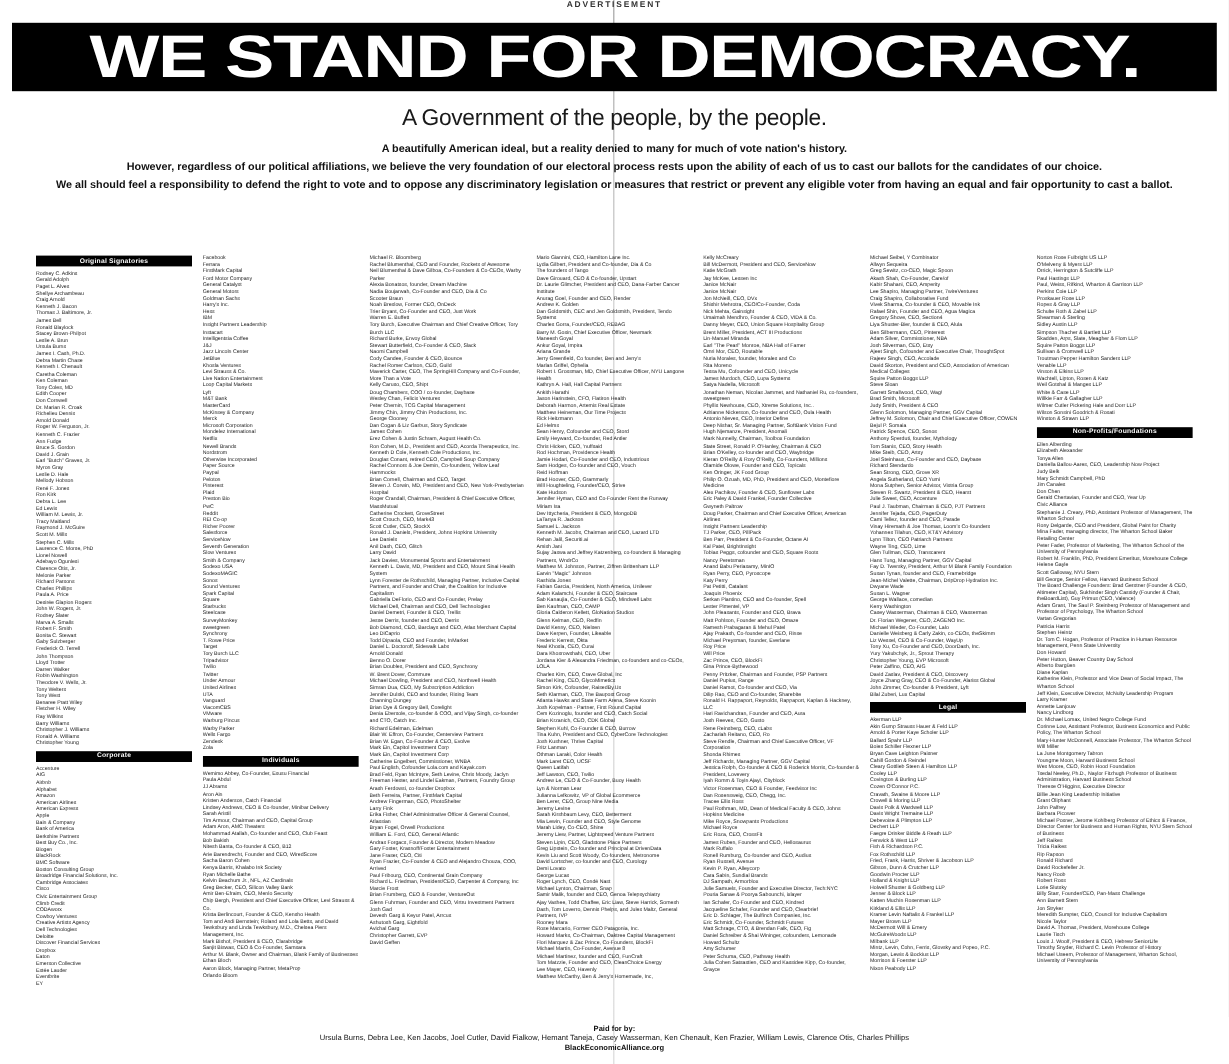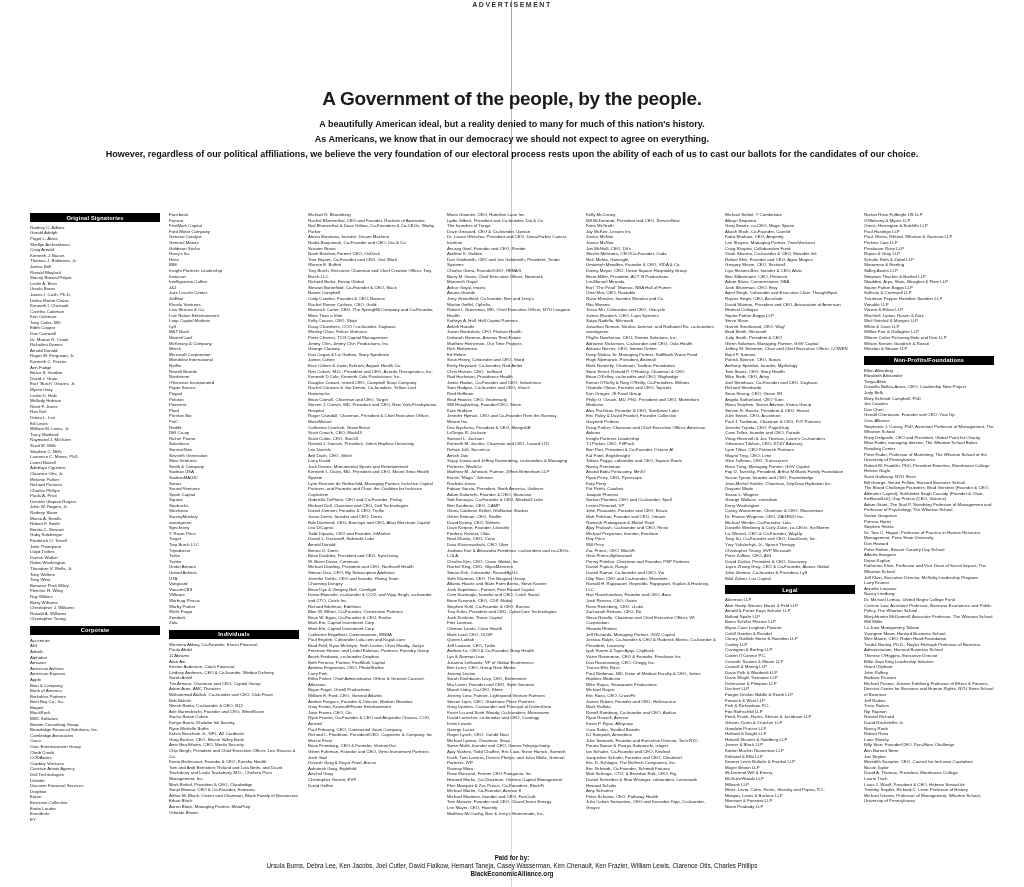--- a/index.html
+++ b/index.html
@@ -7,21 +7,21 @@
         font-family:"Liberation Sans",sans-serif;color:#1a1a1a;overflow:hidden;}
   .fold{position:absolute;left:511px;top:0;width:1px;height:887px;
         background:linear-gradient(#555, #aaa 30%, #bbb);opacity:.55;pointer-events:none;}
   .adv{position:absolute;top:1px;left:0;right:0;text-align:center;font-size:7px;
        letter-spacing:1.5px;color:#333;font-weight:bold;}
   .banner{position:absolute;top:19px;left:10px;right:10px;height:57px;background:#000;
           display:flex;align-items:center;justify-content:center;overflow:hidden;}
   .banner span{display:inline-block;white-space:nowrap;color:#fff;font-weight:bold;
           font-size:49px;letter-spacing:-1px;transform:scale(1.26,1.02);}
   .headline{position:absolute;top:88px;left:0;right:0;text-align:center;
-          font-size:19px;font-weight:bold;letter-spacing:-0.3px;}
+          font-size:19px;font-weight:normal;letter-spacing:-0.3px;}
   .paras{position:absolute;top:117px;left:28px;right:28px;text-align:center;}
   .para{font-size:9px;font-weight:bold;line-height:15.2px;color:#111;}
   .grid{position:absolute;top:212px;left:30px;right:30px;height:641px;
         display:flex;gap:9px;align-items:stretch;}
   .col{flex:1 1 0;overflow:hidden;min-width:0;}
   .pill{background:#000;color:#fff;font-size:5.6px;font-weight:bold;text-align:center;
         padding:1.5px 0 1.8px 0;margin:1px 0 2.5px 0;letter-spacing:.2px;}
   .pill.gap{margin-top:4px;}
   .nm{font-size:4.35px;line-height:5.6px;color:#222;word-wrap:break-word;}
   .footer{position:absolute;top:854px;left:0;right:0;text-align:center;}
@@ -30,27 +30,30 @@
   .org{font-size:6.3px;font-weight:bold;line-height:8px;color:#111;}
 </style>
 </head>
 <body>
 
 <div class="page">
   <div class="fold"></div>
 
   <div class="adv">ADVERTISEMENT</div>
 
+  <div class="banner">
+    <span>WE STAND FOR DEMOCRACY.</span>
+  </div>
 
   <div class="headline">A Government of the people, by the people.</div>
 
   <div class="paras">
-      <div class="para">A beautifully American ideal, but a reality denied to many for much of this nation's history.</div>
-      <div class="para">As Americans, we know that in our democracy we should not expect to agree on everything.</div>
+      <div class="para">A beautifully American ideal, but a reality denied to many for much of vote nation's history.</div>
       <div class="para">However, regardless of our political affiliations, we believe the very foundation of our electoral process rests upon the ability of each of us to cast our ballots for the candidates of our choice.</div>
+      <div class="para">We all should feel a responsibility to defend the right to vote and to oppose any discriminatory legislation or measures that restrict or prevent any eligible voter from having an equal and fair opportunity to cast a ballot.</div>
     </div>
 
   <div class="grid">
 
     <div class="col">
       <div class="pill">Original Signatories</div>
       <div>
           <div class="nm">Rodney C. Adkins</div>
           <div class="nm">Gerald Adolph</div>
           <div class="nm">Paget L. Alves</div>

